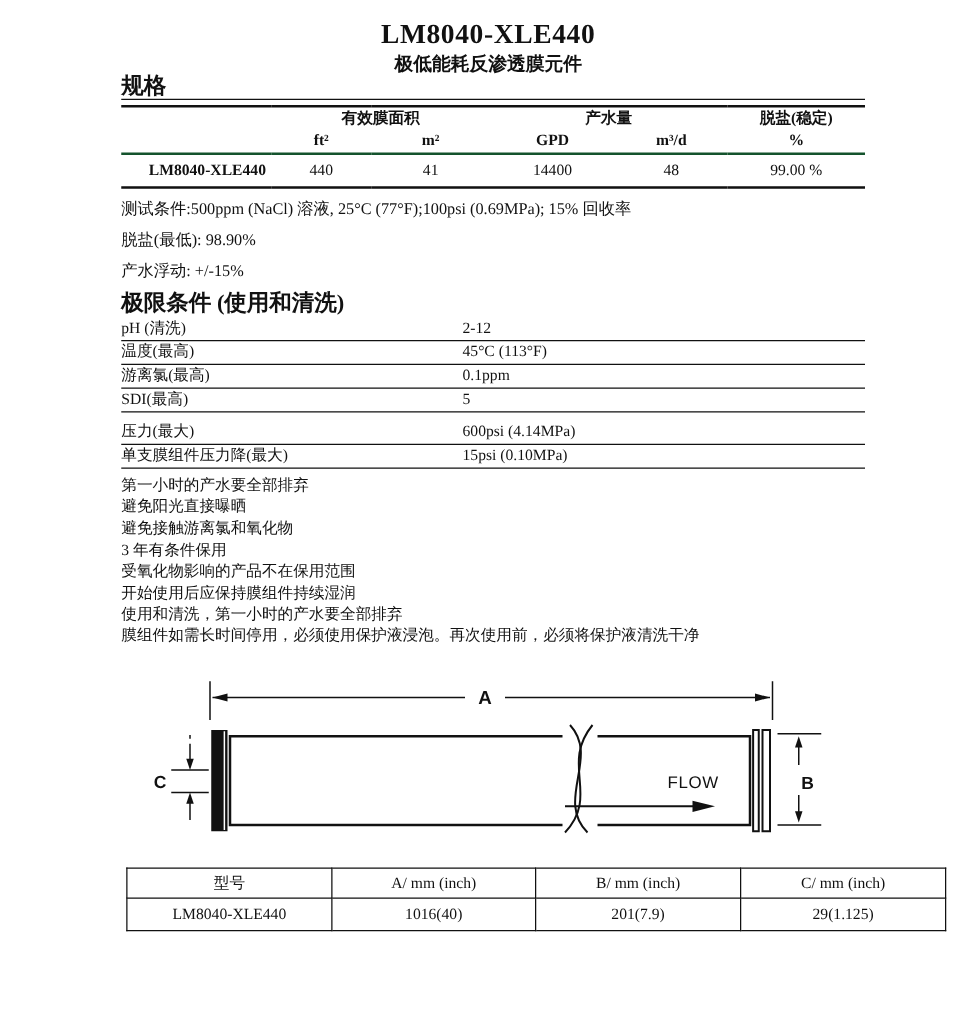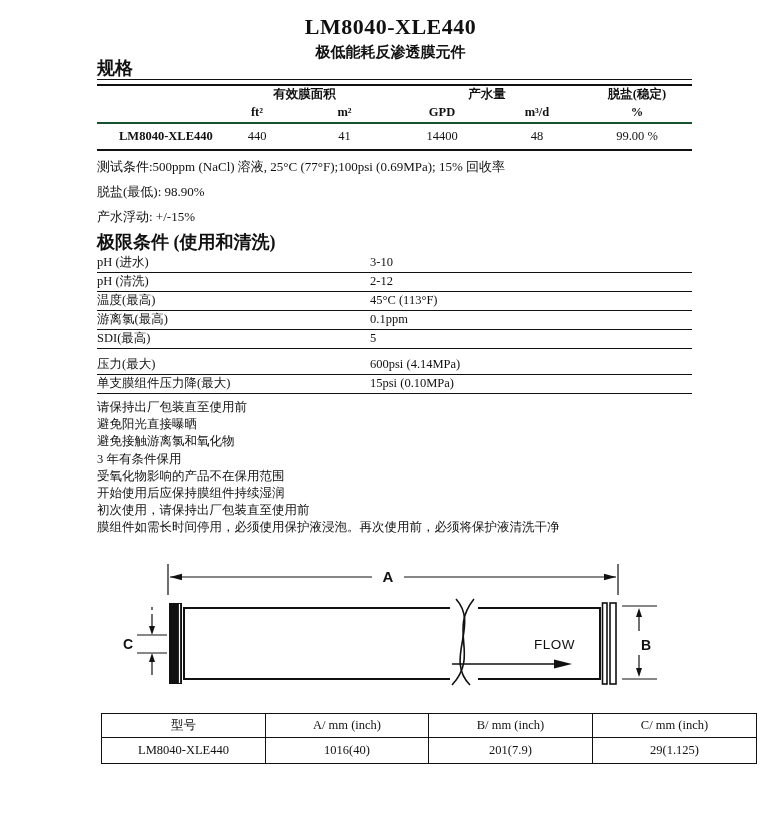--- a/index.html
+++ b/index.html
@@ -88,50 +88,47 @@
 
   <div class="spec-notes">
     <p>测试条件:500ppm (NaCl)  溶液, 25°C (77°F);100psi (0.69MPa); 15%  回收率</p>
     <p>脱盐(最低): 98.90%</p>
     <p>产水浮动: +/-15%</p>
   </div>
 
   <h3 class="sec limits-heading">极限条件 (使用和清洗)</h3>
   <div class="limits">
     <div class="limit-row">
-      <span class="lbl">pH (进水)</span><span>3-10</span>
-    </div>
-    <div class="limit-row">
       <span class="lbl">pH (清洗)</span><span>2-12</span>
     </div>
     <div class="limit-row">
       <span class="lbl">温度(最高)</span><span>45°C (113°F)</span>
     </div>
     <div class="limit-row">
       <span class="lbl">游离氯(最高)</span><span>0.1ppm</span>
     </div>
     <div class="limit-row">
       <span class="lbl">SDI(最高)</span><span>5</span>
     </div>
     <div class="limit-row gap">
       <span class="lbl">压力(最大)</span><span>600psi (4.14MPa)</span>
     </div>
     <div class="limit-row">
       <span class="lbl">单支膜组件压力降(最大)</span><span>15psi (0.10MPa)</span>
     </div>
   </div>
 
   <div class="storage">
-    <p>请保持出厂包装直至使用前</p>
+    <p>第一小时的产水要全部排弃</p>
     <p>避免阳光直接曝晒</p>
     <p>避免接触游离氯和氧化物</p>
     <p>3 年有条件保用</p>
     <p>受氧化物影响的产品不在保用范围</p>
     <p>开始使用后应保持膜组件持续湿润</p>
-    <p>初次使用，请保持出厂包装直至使用前</p>
+    <p>使用和清洗，第一小时的产水要全部排弃</p>
     <p>膜组件如需长时间停用，必须使用保护液浸泡。再次使用前，必须将保护液清洗干净</p>
   </div>
 
   <svg class="diagram" width="580" height="150" viewBox="97 598 580 150">
 
     <path d="M168,601 V632 M618,601 V632" stroke="#111" stroke-width="1.2" fill="none"></path>
 
     <path d="M170,614 H372 M404,614 H616" stroke="#111" stroke-width="1.2" fill="none"></path>
     <polygon points="170,614 182,610.8 182,617.2" fill="#111"></polygon>
     <polygon points="616,614 604,610.8 604,617.2" fill="#111"></polygon>

